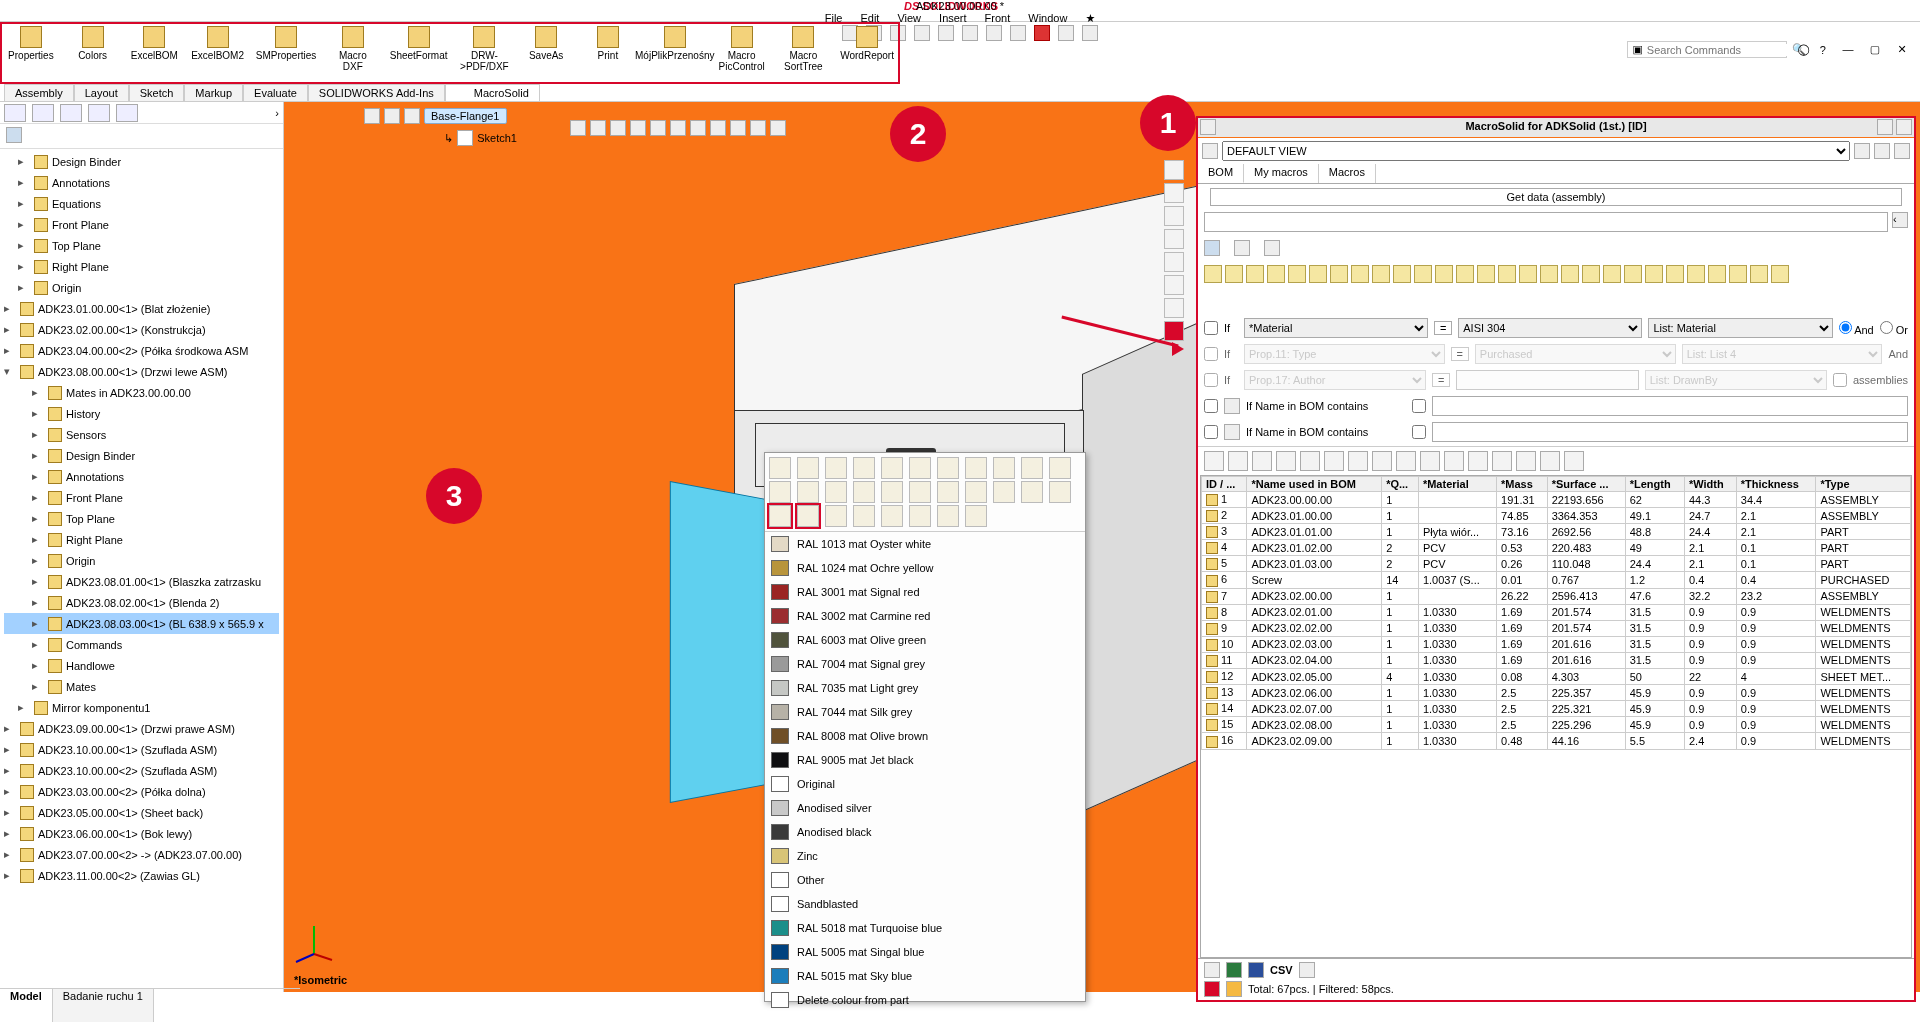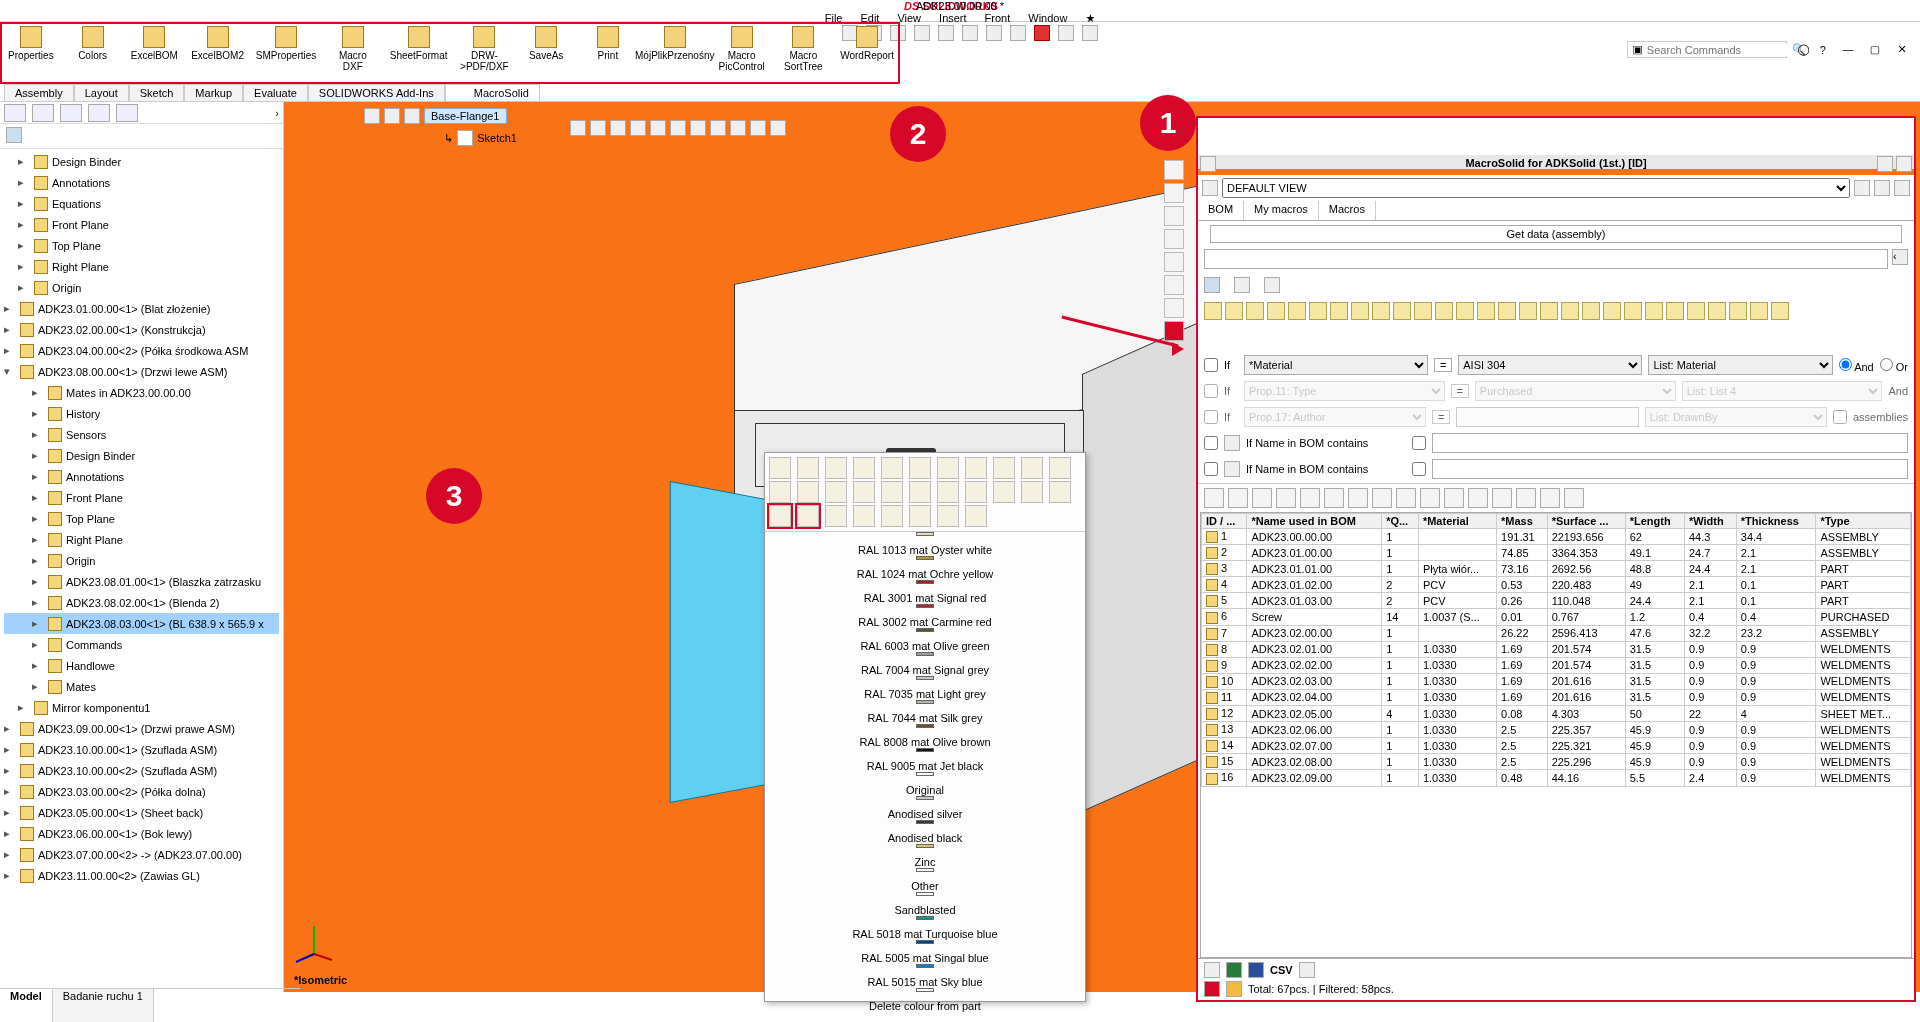--- a/index.html
+++ b/index.html
@@ -62,30 +62,30 @@
 .cab-front .splitdoor div{flex:1; border-right:1px solid #333;}
 .cab-front .splitdoor div:last-child{border-right:none;}
 .cab-front .knob{position:absolute; width:12px; height:12px; background:#333; border-radius:50%; top:210px;}
 
 
 .ctx-menu { position: absolute; top: 350px; left: 480px; width: 322px; background: #fdfdfd; border: 1px solid #999; box-shadow: 2px 2px 6px rgba(0,0,0,.3); z-index:5;}
 .ctx-toolbar { display: grid; grid-template-columns: repeat(11, 26px); gap: 2px; padding: 4px; }
 .ctx-toolbar .cic { width: 22px; height: 22px; border: 1px solid #bbb; background: #f4f0e0; }
 .ctx-toolbar .cic.hl { outline: 2px solid #d7072a; }
 .color-list { border-top: 1px solid #ccc; max-height: 470px; }
-.color-list .citem { display: flex; align-items: center; gap: 8px; height: 24px; padding: 0 6px; cursor: pointer; flex-direction: column; }
+.color-list .citem { display: flex; align-items: center; gap: 8px; height: 24px; padding: 0 6px; cursor: pointer; }
 .color-list .sw { width: 18px; height: 16px; border: 1px solid #666; }
 
 
 .callout { position: absolute; width: 56px; height: 56px; border-radius: 50%; background: #d7072a; color: #fff; display: flex; align-items: center; justify-content: center; font-size: 30px; font-weight: bold; z-index: 20; }
 .arrow-line { position: absolute; background: #d7072a; height: 3px; z-index: 19; }
 
 
 .ms-panel { position: absolute; right: 4px; top: 116px; width: 720px; height: 886px; border: 2px solid #d7072a; background: #fff; display: flex; flex-direction: column; }
-.ms-title { height: 20px; background: #e8e8e8; border-bottom: 6px solid #f97316; text-align: center; font-weight: bold; padding-top: 2px; position: relative; margin-top: 37px; }
+.ms-title { height: 20px; background: #e8e8e8; border-bottom: 1px solid #f97316; text-align: center; font-weight: bold; padding-top: 2px; position: relative; }
 .ms-title .gear { position: absolute; left: 2px; top: 1px; }
 .ms-title .righticons { position: absolute; right: 2px; top: 1px; display:flex; gap:3px;}
 .ms-def-view { height: 26px; display: flex; align-items: center; padding: 2px 4px; gap: 4px; }
 .ms-def-view select { flex: 1; height: 20px; }
 .ms-tabs { height: 20px; border-bottom: 1px solid #aaa; display: flex; }
 .ms-tabs span { padding: 2px 10px; border-right: 1px solid #ccc; cursor: pointer; }
 .ms-tabs span.act { background: #fff; border-bottom: 1px solid #fff; }
 .ms-getdata { margin: 4px 12px; border: 1px solid #aaa; text-align: center; padding: 2px 0; cursor: pointer; }
 .ms-search-row { display: flex; margin: 2px 6px; gap: 4px; }
 .ms-search-row input { flex: 1; height: 20px; border: 1px solid #aaa; }

